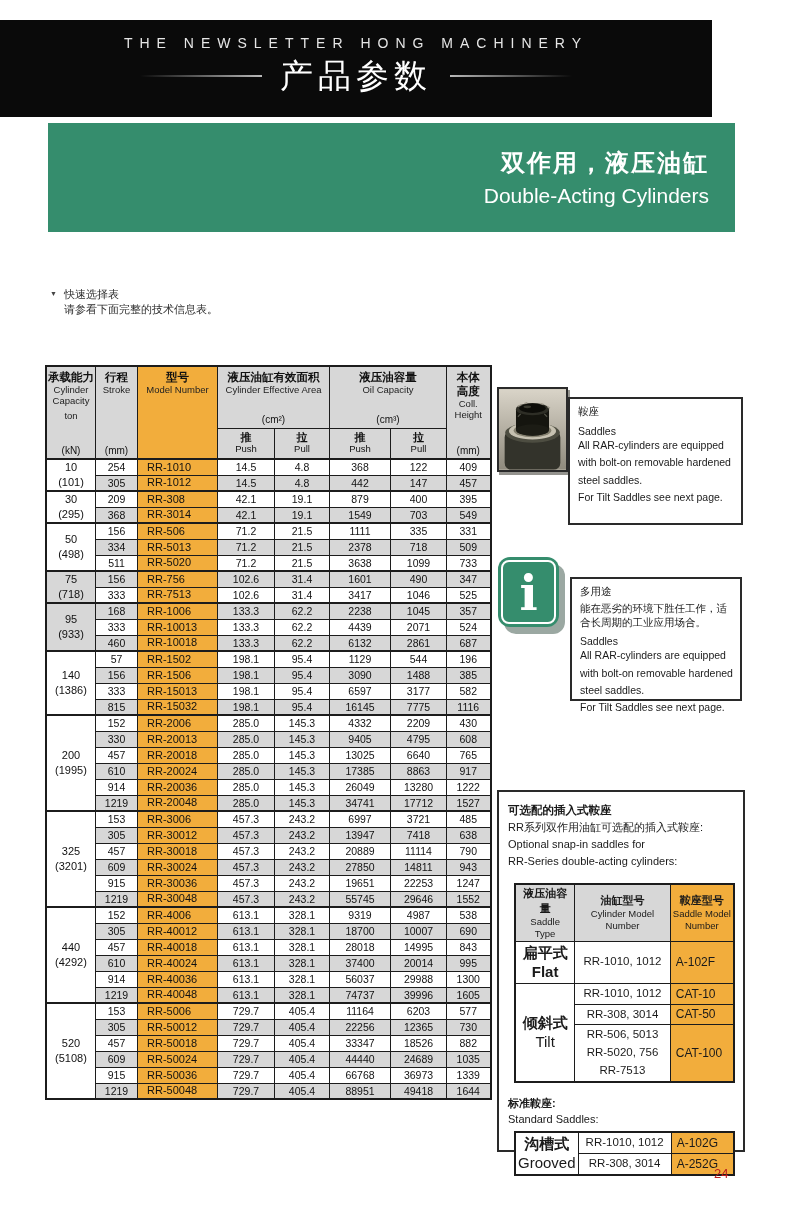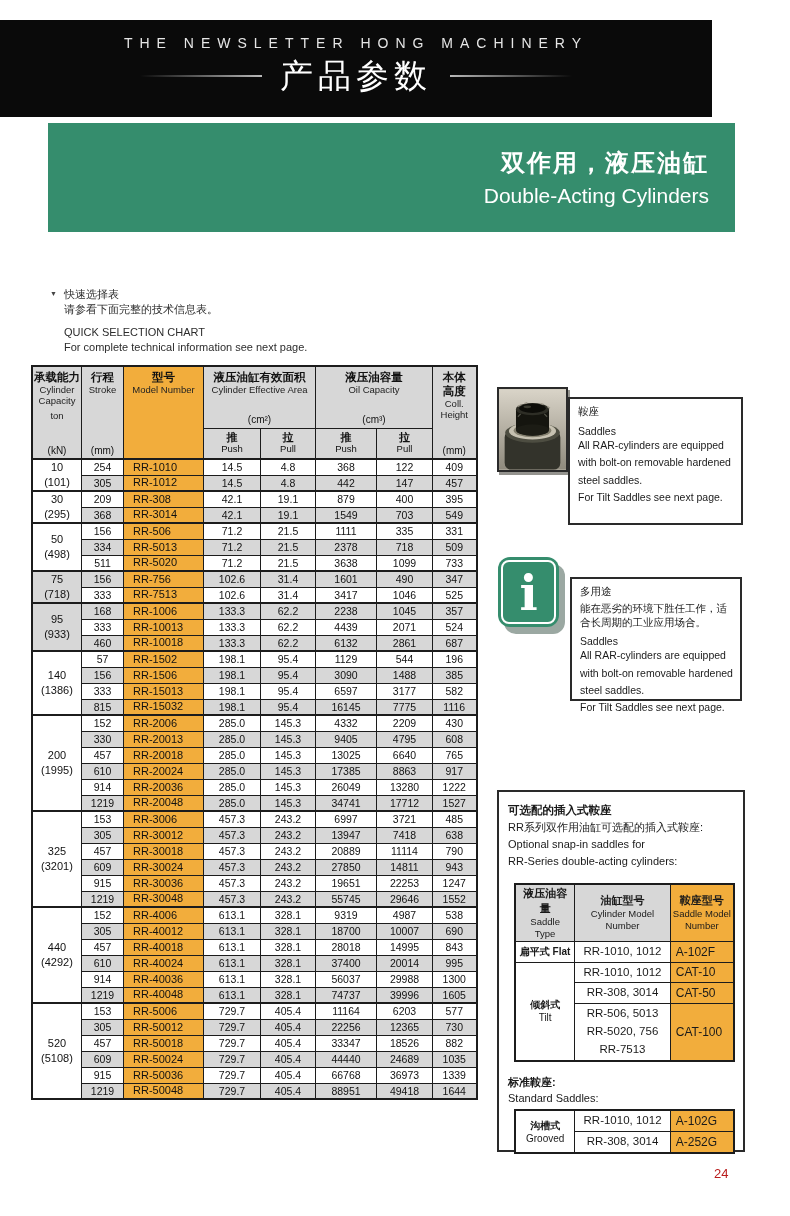--- a/index.html
+++ b/index.html
@@ -34,21 +34,21 @@
   .banner .en{font-size:21px;margin-top:5px;}
 
   
   .intro{position:absolute;left:50px;top:287px;font-size:11px;color:#2c2c2c;display:flex;}
   .intro .marker{font-size:7px;width:14px;padding-top:3px;color:#444;}
   .intro .lines div{line-height:15px;}
   .intro .en-block{margin-top:8px;}
 
   
   table{border-collapse:collapse;}
-  .main-table{position:absolute;left:31px;top:365px;table-layout:fixed;border:2px solid var(--line);}
+  .main-table{position:absolute;left:45px;top:365px;table-layout:fixed;border:2px solid var(--line);}
   .main-table th,.main-table td{border:1px solid var(--line);padding:0;text-align:center;
     font-size:10.5px;line-height:1.15;color:#111;}
   .main-table thead th{background:var(--gray);font-weight:normal;vertical-align:top;}
   .main-table thead tr.r1 th{height:62px;}
   .main-table thead tr.r2 th{height:31px;vertical-align:middle;}
   .th-stack{display:flex;flex-direction:column;align-items:center;height:100%;padding:4px 1px 2px;}
   .th-stack .zh{font-weight:bold;font-size:11.5px;margin-bottom:1px;white-space:nowrap;}
   .th-stack .en{font-size:9.5px;color:#222;}
   .th-stack .bot{margin-top:auto;font-size:10px;}
   .main-table th.model-h{background:var(--orange);}
@@ -91,21 +91,21 @@
 
   .saddle-table{margin:12px 0 0 6px;table-layout:fixed;border:2px solid var(--line);}
   .saddle-table th,.saddle-table td{border:1.5px solid var(--line);padding:1px 2px;text-align:center;
     font-size:10.5px;vertical-align:middle;background:#fff;}
   .saddle-table thead th{background:var(--gray);font-weight:normal;height:44px;}
   .saddle-table thead th .zh{font-weight:bold;font-size:11px;display:block;}
   .saddle-table thead th .en{font-size:9.5px;display:block;line-height:1.25;}
   .saddle-table thead th.orange,.saddle-table td.sad{background:var(--orange);}
   .saddle-table td.models{font-size:11.5px;line-height:1.55;}
   .saddle-table td.sad{text-align:left;padding-left:5px;font-size:12px;}
-  .saddle-table td.type{font-size:10px;line-height:1.3;}
+  .saddle-table td.type{font-size:15px;line-height:1.3;}
   .saddle-table td.type .b{font-weight:bold;}
   .saddle-table tbody td{height:18px;}
   .std-head{margin-top:13px;line-height:1.45;}
   .std-table{margin:3px 0 0 6px;}
   .std-table tbody td{height:20px;}
 
   .page-num{position:absolute;left:714px;top:1166px;font-size:13px;color:#b91c1c;}
   .b{font-weight:bold;}
 </style>
 </head>
@@ -125,24 +125,20 @@
   <div class="banner">
     <div class="zh">双作用，液压油缸</div>
     <div class="en">Double-Acting Cylinders</div>
   </div>
 
   <div class="intro">
     <span class="marker">▼</span>
     <div class="lines">
       <div>快速选择表</div>
       <div>请参看下面完整的技术信息表。</div>
-      <div class="en-block">
-        <div>QUICK SELECTION CHART</div>
-        <div>For complete technical information see next page.</div>
-      </div>
     </div>
   </div>
 
   <table class="main-table">
     <colgroup>
       <col style="width:48px">
         <col style="width:42px">
         <col style="width:80px">
         <col style="width:57px">
       <col style="width:55px">

